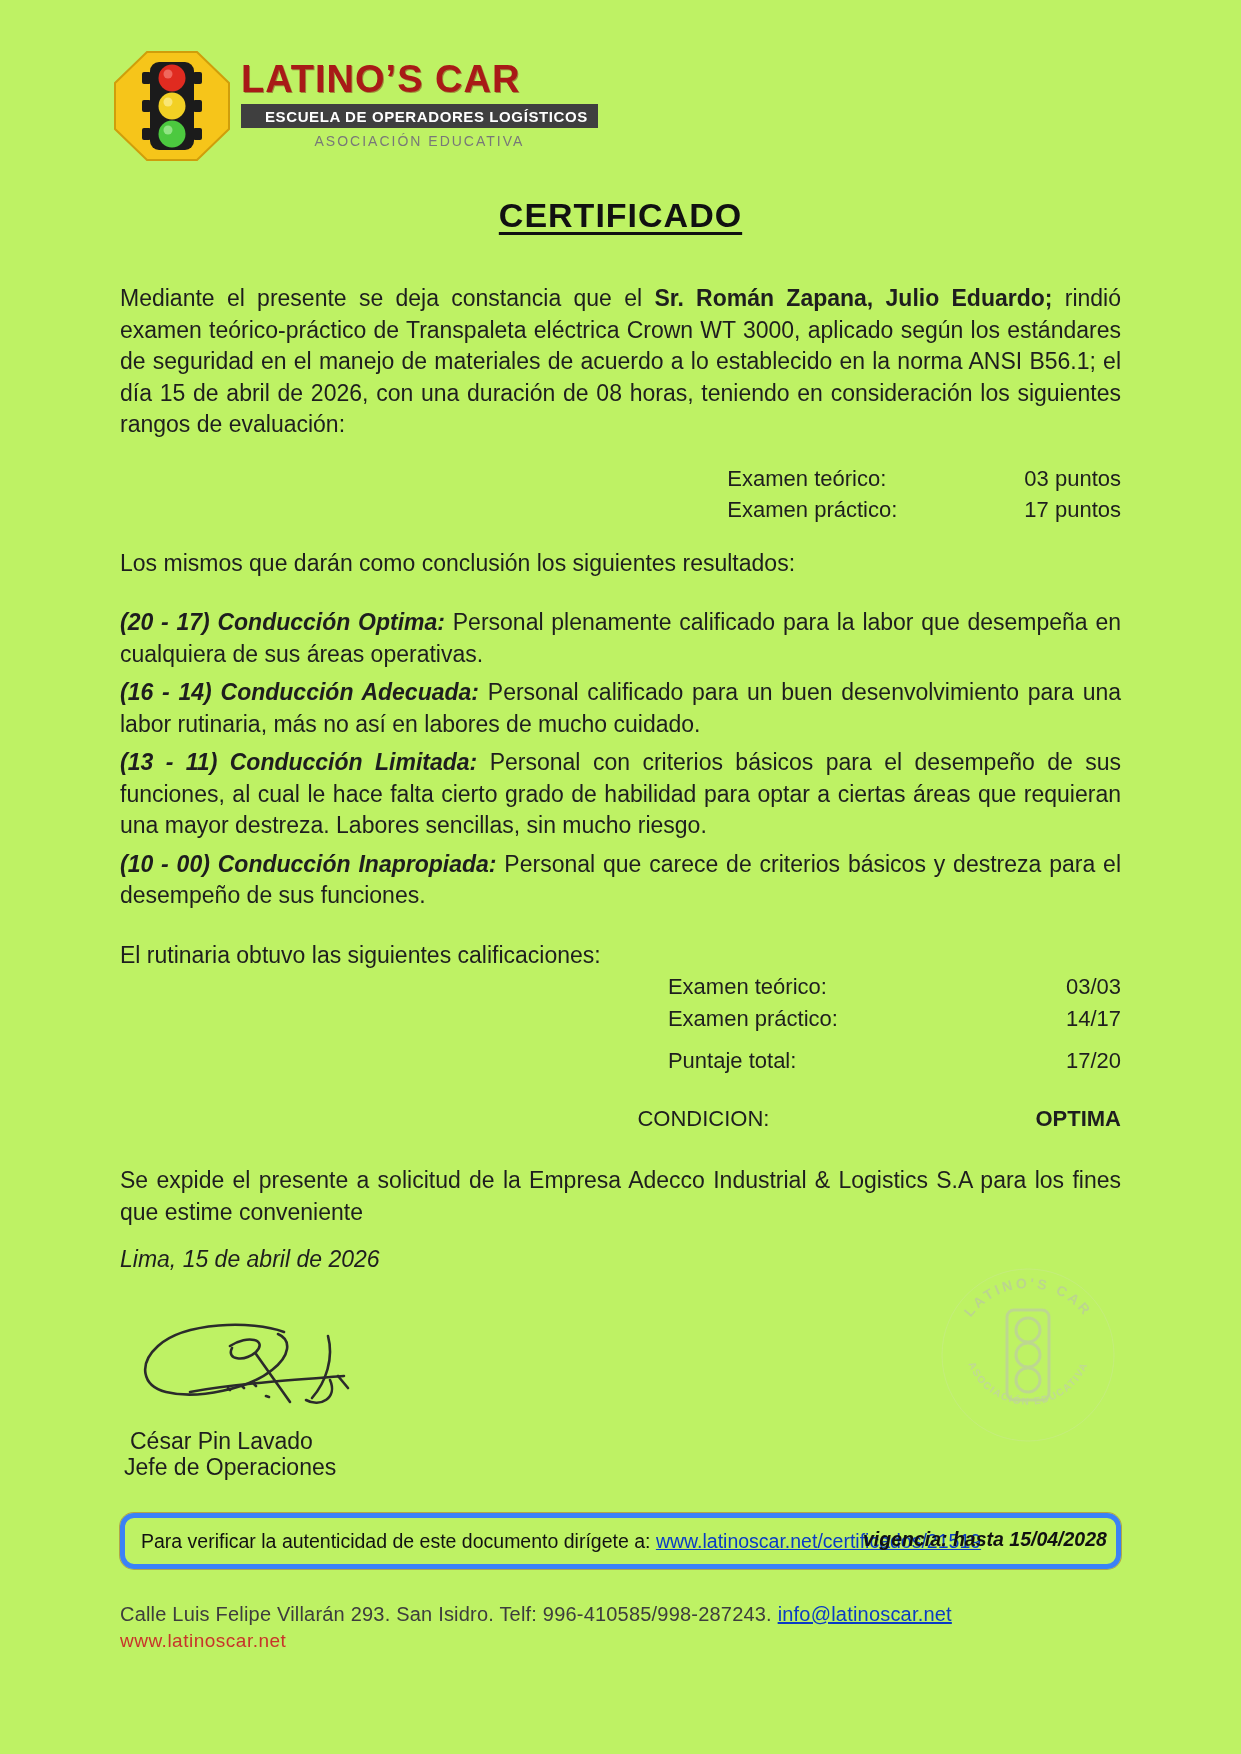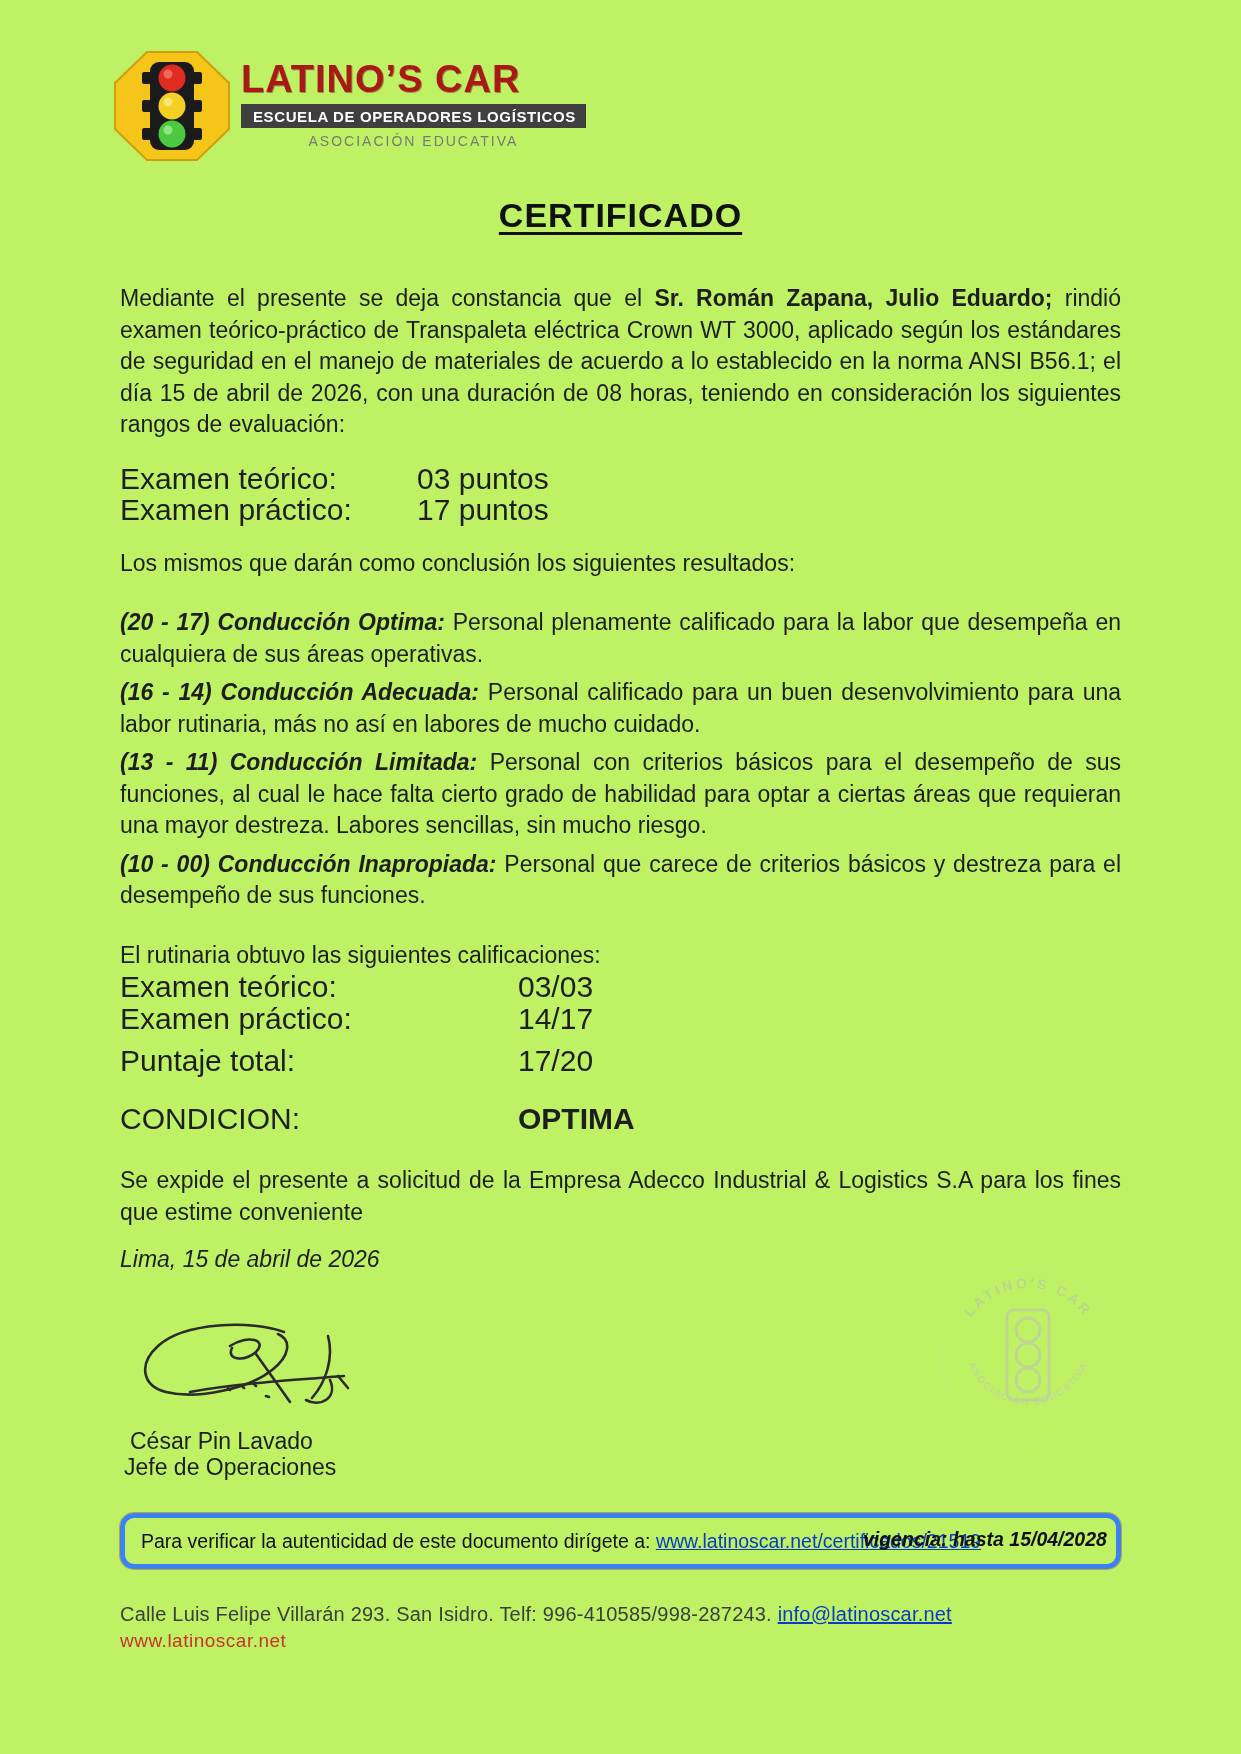--- a/index.html
+++ b/index.html
@@ -18,42 +18,42 @@
   .octagon-wrap { width:118px; height:112px; position:relative; flex:0 0 auto; }
   .brand-text { margin-left:10px; padding-top:10px; }
   .brand-name {
     font-size:38px; font-weight:800; letter-spacing:1px;
     color:#a81a17; text-shadow:1px 1px 0 rgba(120,10,10,.45);
     line-height:38px; white-space:nowrap;
   }
   .brand-band {
     margin-top:6px; background:#3f3f3f; color:#ffffff;
     font-size:15px; font-weight:700; letter-spacing:.6px;
-    padding:4px 10px 3px 12px; display:inline-block; white-space:nowrap;
+    padding:4px 10px 3px 24px; display:inline-block; white-space:nowrap;
   }
   .brand-tagline {
     margin-top:5px; color:#787878; font-size:14px; letter-spacing:2px;
     text-align:center; font-weight:500;
   }
 
   
   .content { margin:0 120px; padding-top:196px; width:1001px; }
   .doc-title {
     text-align:center; font-size:34px; font-weight:700; letter-spacing:1px;
     text-decoration:underline; text-decoration-thickness:3px; text-underline-offset:5px;
     color:#111;
   }
   p, .line { font-size:23px; line-height:31.5px; margin:0; }
   .just { text-align:justify; }
   .intro { margin-top:48px; }
   .bold { font-weight:700; }
   .bi { font-weight:700; font-style:italic; }
 
   .points-block { margin-top:22px; }
-  .row { display:flex; font-size:30px; line-height:31.5px; }
+  .row { display:flex; font-size:22px; line-height:31.5px;justify-content:flex-end; }
   .row .lbl-1 { width:297px; flex:0 0 auto; }
   .row .lbl-2 { width:398px; flex:0 0 auto; }
 
   .results-intro { margin-top:22px; }
   .range-p { margin-top:7px; }
   .range-first { margin-top:28px; }
 
   .scores-block { margin-top:28px; }
   .total-row { margin-top:11px; }
   .cond-row { margin-top:26px; }

